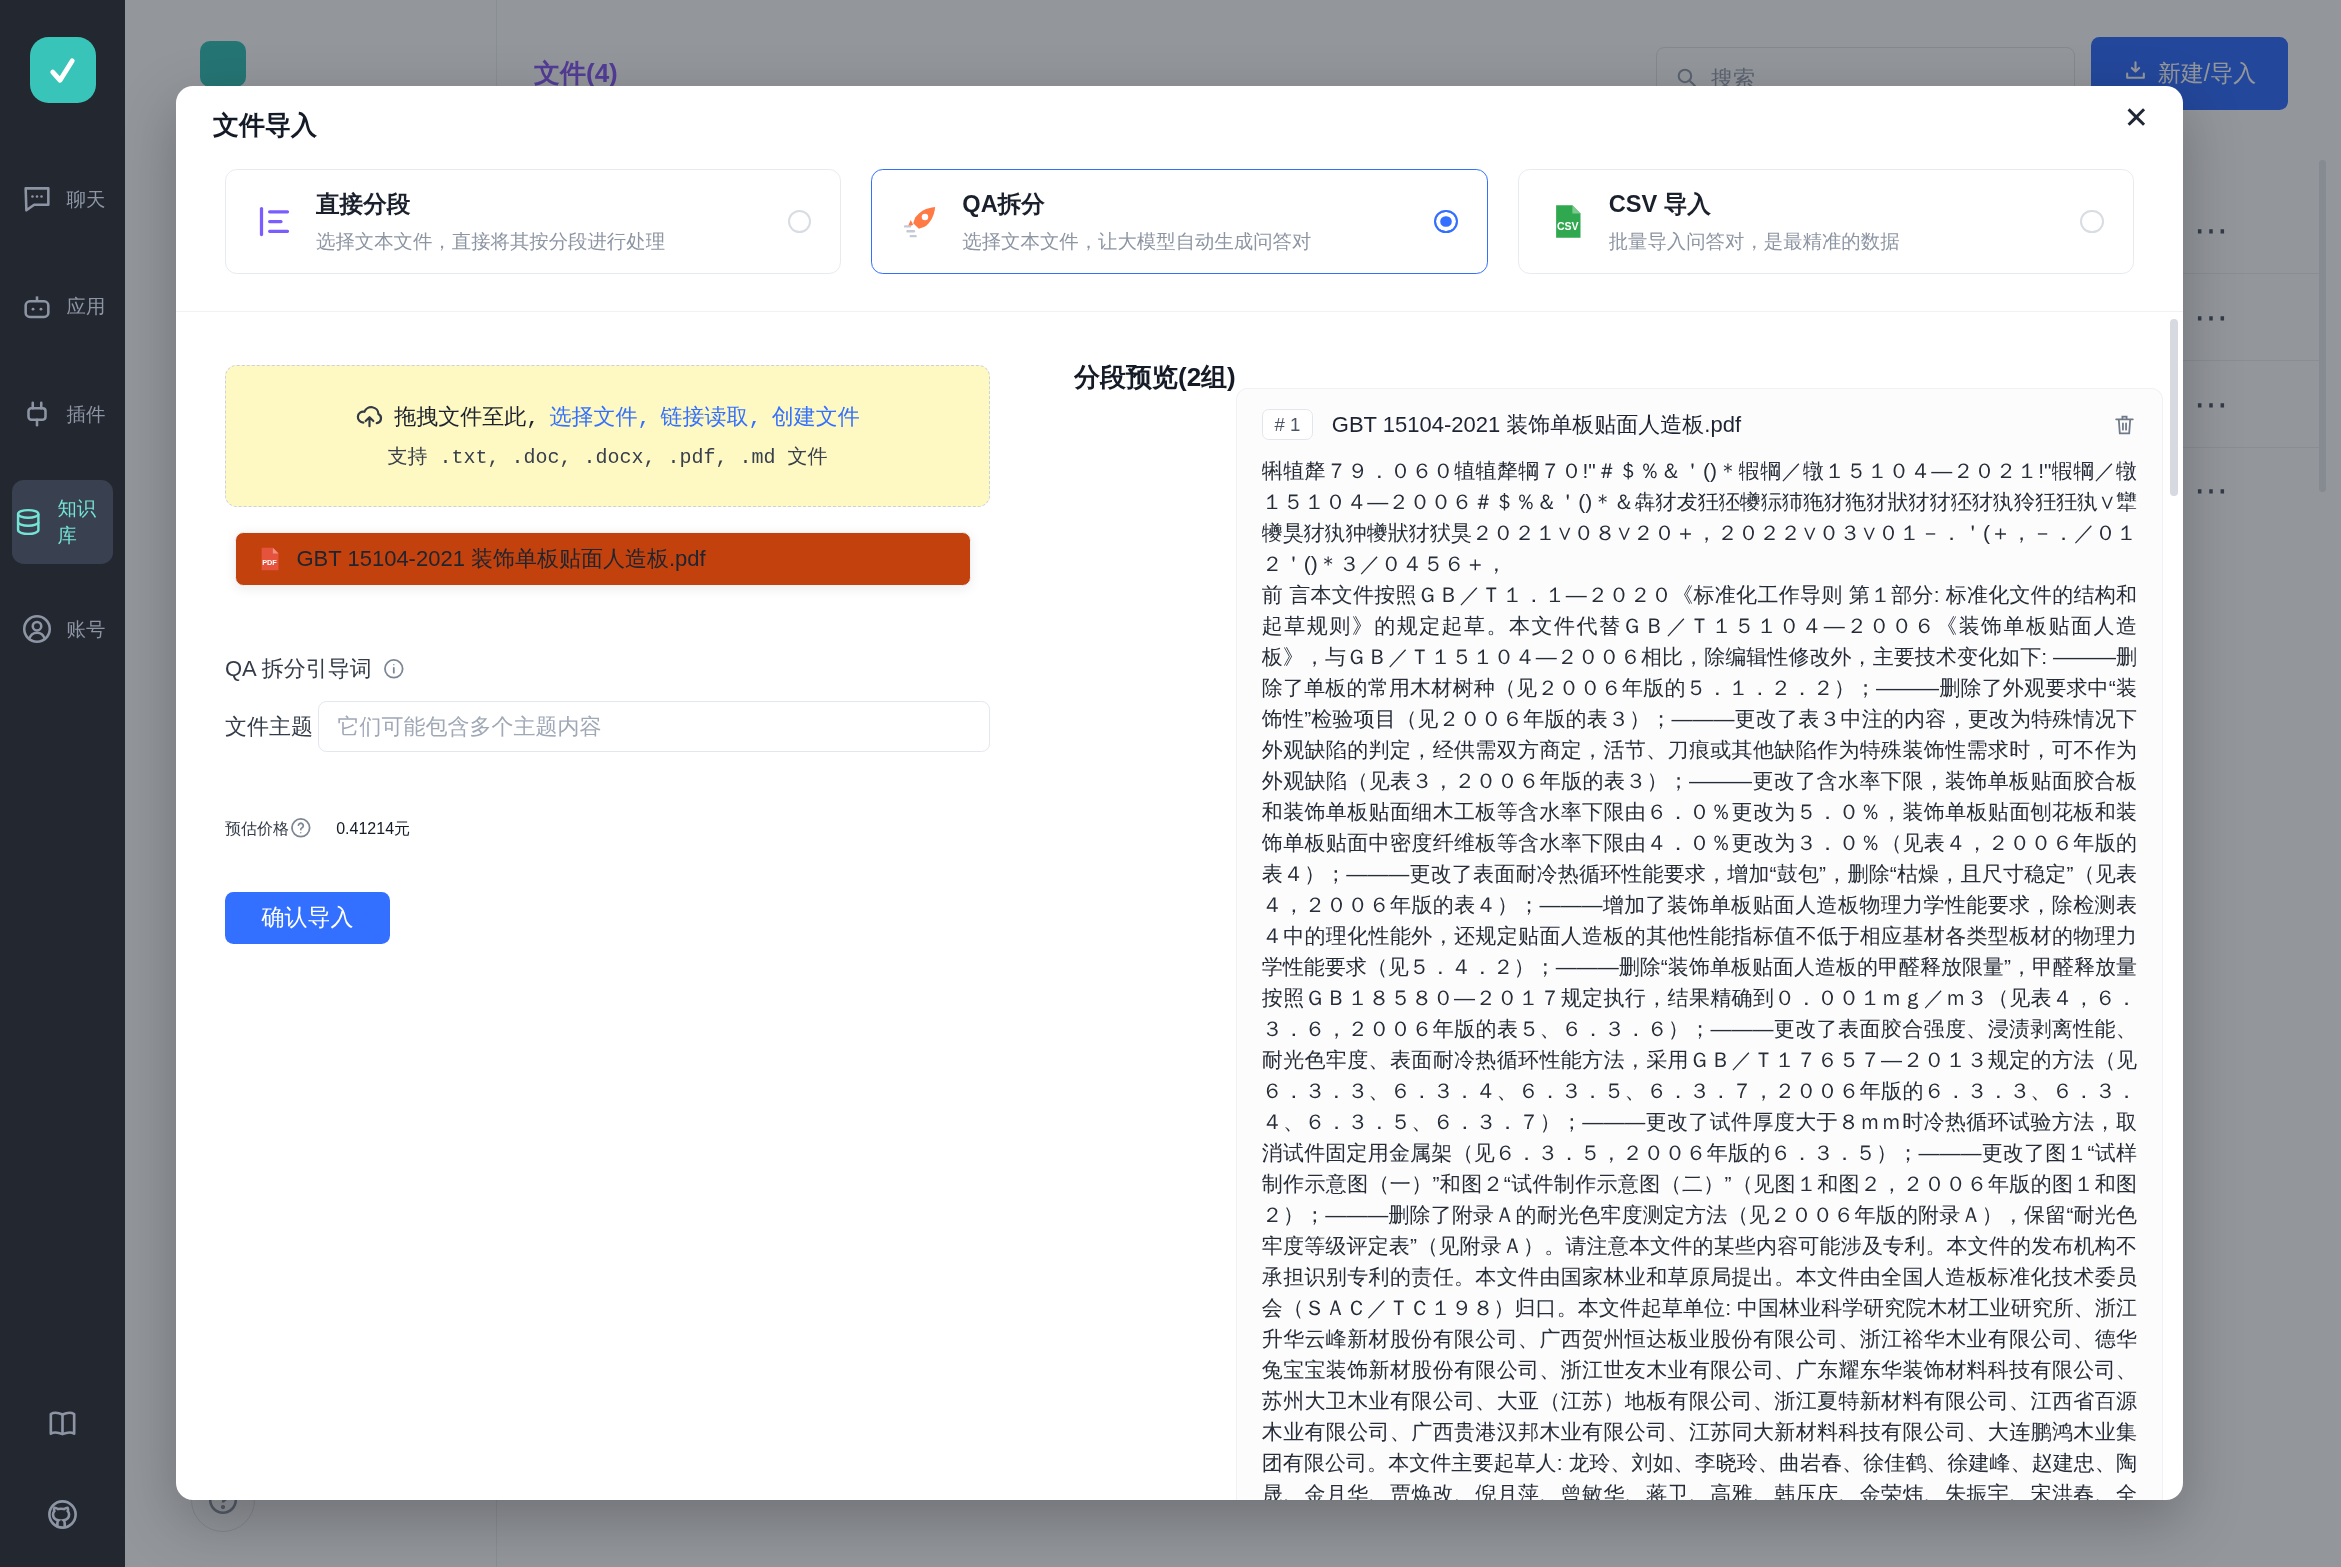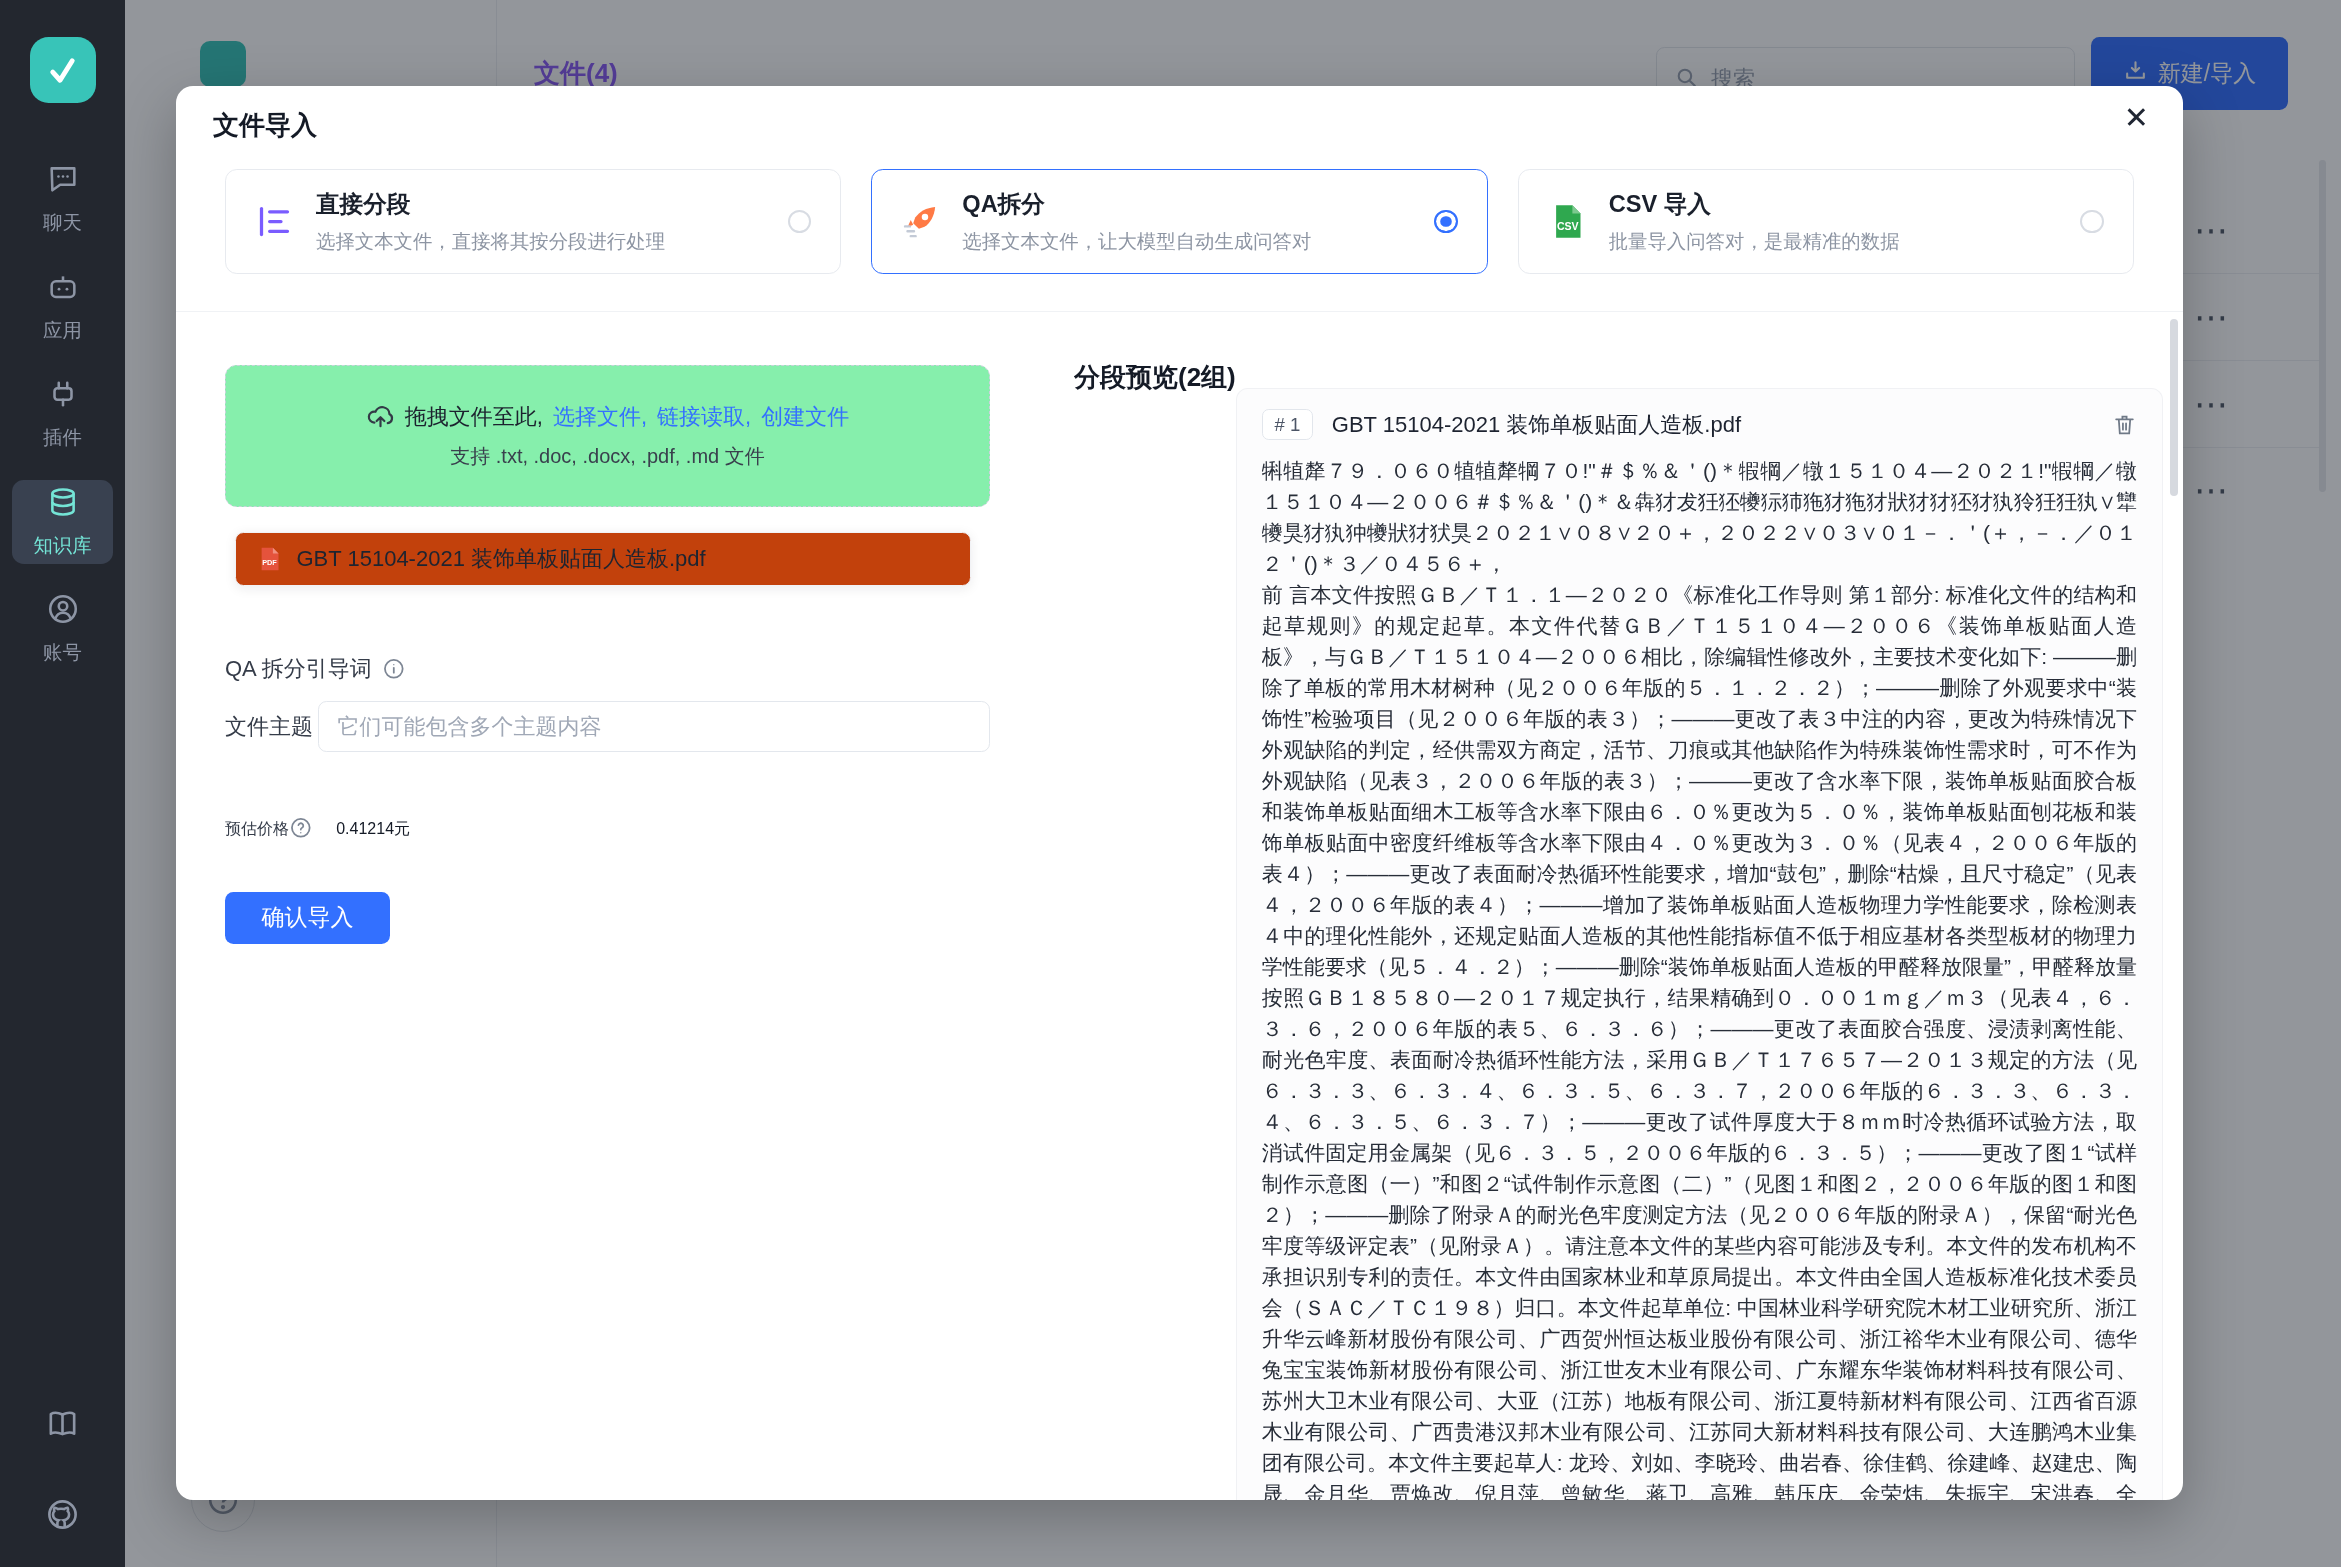--- a/index.html
+++ b/index.html
@@ -7,21 +7,21 @@
        font-family:"Liberation Sans",sans-serif;color:#1c222e;}
   *{box-sizing:border-box;}
 
   
   .sidebar{position:absolute;left:0;top:0;bottom:0;width:125px;background:#23272f;z-index:30;
            display:flex;flex-direction:column;align-items:center;}
   .logo{width:66px;height:66px;border-radius:18.6px;background:#38c4b8;margin-top:37px;
         display:flex;align-items:center;justify-content:center;cursor:pointer;}
   .logo svg{width:39px;height:39px;}
   .nav{margin-top:54px;display:flex;flex-direction:column;gap:23.6px;}
-  .nav-item{width:101px;height:84px;border-radius:11.8px;display:flex;flex-direction:column;
+  .nav-item{width:101px;height:84px;border-radius:11.8px;display:flex;flex-direction:row;
             align-items:center;justify-content:center;gap:13px;color:#8d95a5;font-size:19.4px;cursor:pointer;}
   .nav-item svg{width:34px;height:34px;}
   .nav-item.active{background:#394150;color:#74e4d6;}
   .sidebar-bottom{position:absolute;bottom:35px;display:flex;flex-direction:column;gap:56px;align-items:center;color:#8d95a5;}
   .sidebar-bottom svg{width:35px;height:35px;cursor:pointer;}
 
   
   .page{position:absolute;left:125px;top:0;right:0;bottom:0;background:#fff;}
   .page-divider{position:absolute;left:371px;top:0;bottom:0;width:0.8px;background:#edeff2;}
   .kb-avatar{position:absolute;left:75px;top:41px;width:46px;height:46px;border-radius:10px;background:#38c4b8;cursor:pointer;}
@@ -60,21 +60,21 @@
   .mode-title{font-size:23.6px;font-weight:600;color:#1a202c;margin-bottom:7.6px;}
   .mode-desc{font-size:19.4px;color:#8d95a3;white-space:nowrap;}
   .radio{width:23.6px;height:23.6px;border-radius:50%;border:2.1px solid #d8dce3;flex:none;}
   .radio.checked{border-color:#3370ff;background:#3370ff;box-shadow:inset 0 0 0 4.2px #fff;}
   .m-divider{position:absolute;top:225px;left:0;right:0;height:0.8px;background:#f0f2f5;}
   .m-scroll{position:absolute;right:5px;top:233px;width:8.4px;height:177px;border-radius:4.2px;background:#d6d9df;cursor:pointer;}
 
   
   .m-left{position:absolute;left:49px;top:279px;width:765px;}
   .dropzone{height:142px;border:1.7px dashed #cbd2dc;border-radius:11.8px;display:flex;flex-direction:column;
-            align-items:center;justify-content:center;gap:11.8px;background:#86efac;cursor:pointer;}
+            align-items:center;justify-content:center;gap:11.8px;background:#fef9c3;cursor:pointer;font-family:Liberation Mono, monospace;}
   .dz-line1{display:flex;align-items:center;gap:10px;font-size:22px;color:#1c222e;}
   .dz-line1 svg{width:29px;height:29px;}
   .dz-link{color:#3370ff;cursor:pointer;}
   .dz-line2{font-size:20px;color:#39404d;}
   .file-row{margin:25px 18.6px 0 10px;height:54px;background:#c2410c;border-radius:8.4px;border:0.8px solid #f1f2f5;
             box-shadow:0 2.5px 11.8px rgba(22,27,37,0.08);display:flex;align-items:center;padding:0 20px;gap:13.5px;
             font-size:22px;color:#1e2430;cursor:pointer;}
   .file-row svg{width:27px;height:30px;flex:none;}
   .qa-label{margin-top:68px;display:flex;align-items:center;gap:10px;font-size:22px;color:#353c49;font-weight:500;}
   .qa-label svg,.price-row svg{width:23.6px;height:23.6px;color:#7d8694;cursor:pointer;}

